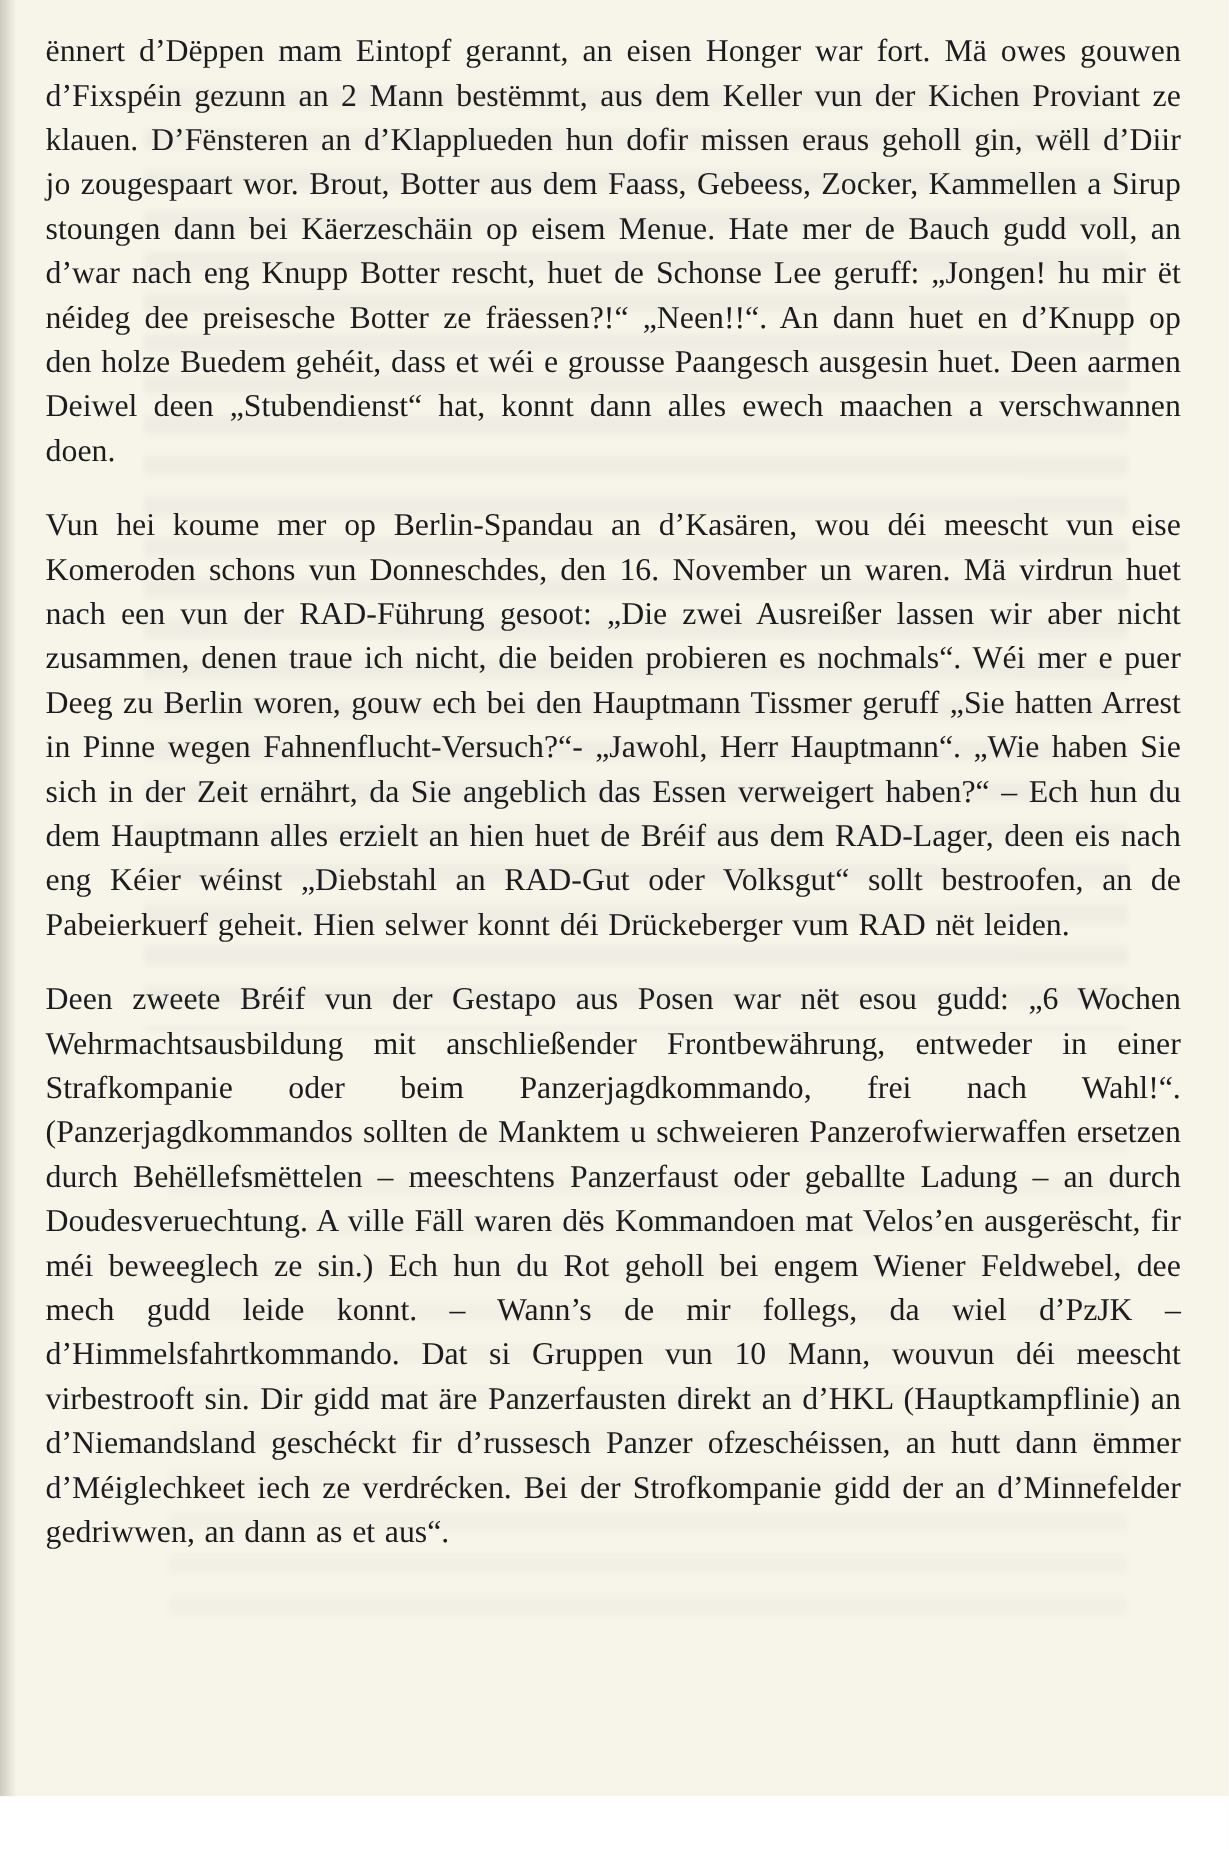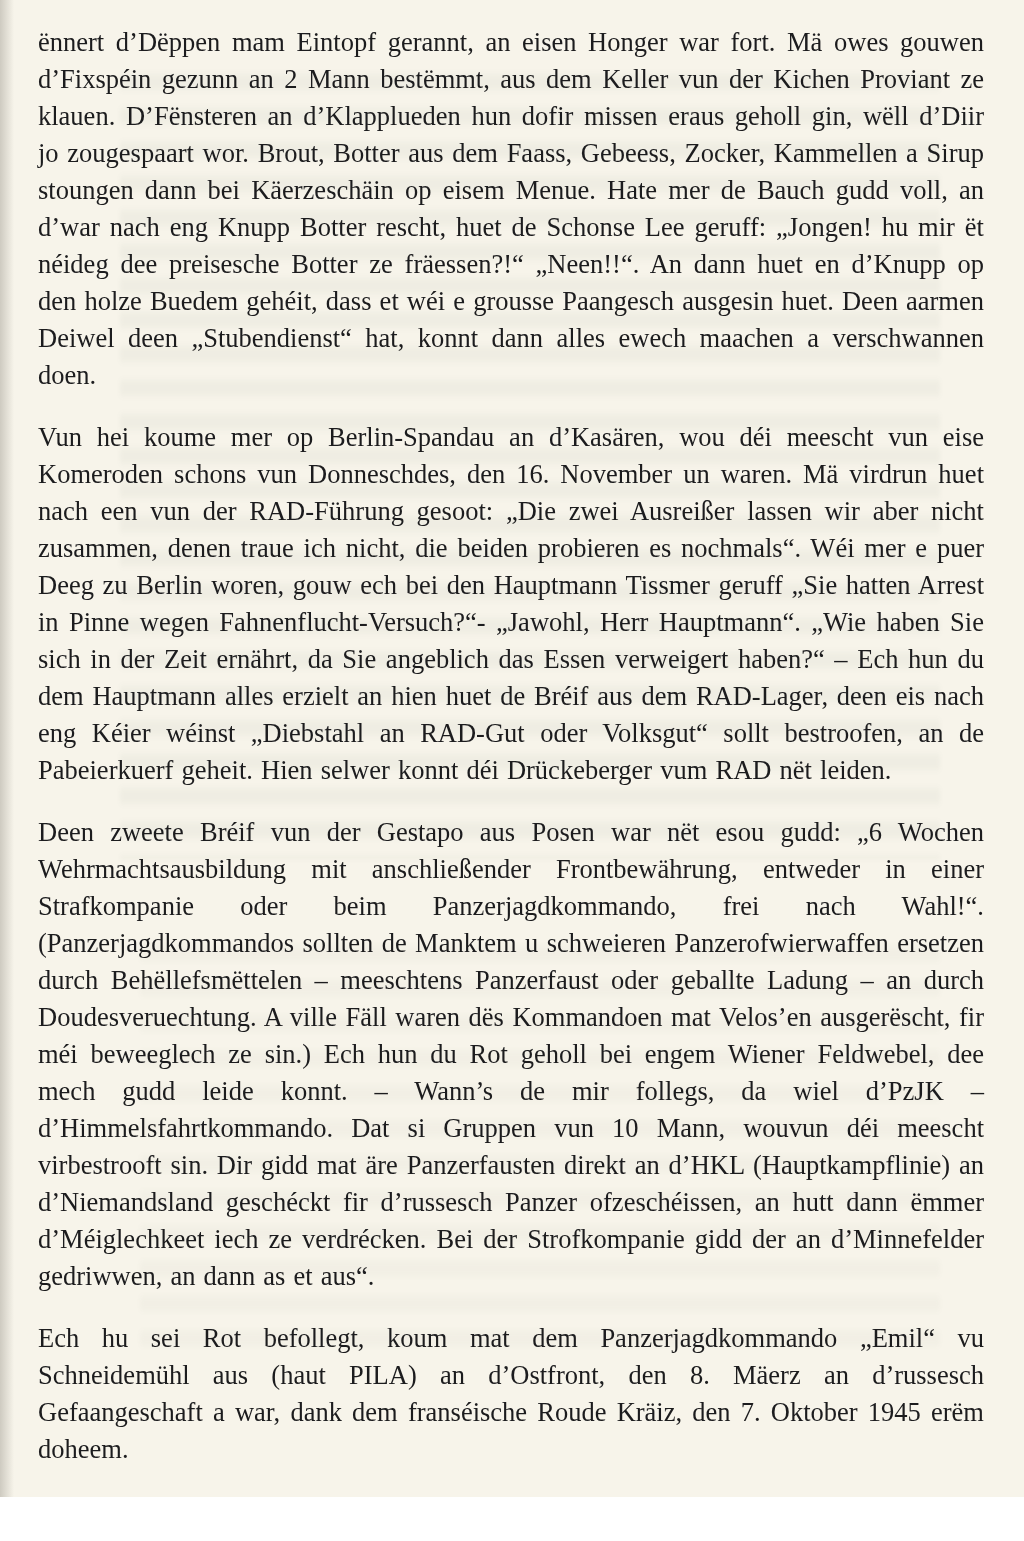--- a/index.html
+++ b/index.html
@@ -79,15 +79,14 @@
 
 <div class="page" style="background: rgb(247, 244, 234); color: rgb(28, 28, 30);">
   <div class="edge-shadow"></div>
   <div class="bleed bleed-upper"></div>
   <div class="bleed bleed-lower"></div>
 
   <main class="text-block">
     <p>ënnert d’Dëppen mam Eintopf gerannt, an eisen Honger war fort. Mä owes gouwen d’Fixspéin gezunn an 2 Mann bestëmmt, aus dem Keller vun der Kichen Proviant ze klauen. D’Fënsteren an d’Klapplueden hun dofir missen eraus geholl gin, wëll d’Diir jo zougespaart wor. Brout, Botter aus dem Faass, Gebeess, Zocker, Kammellen a Sirup stoungen dann bei Käerzeschäin op eisem Menue. Hate mer de Bauch gudd voll, an d’war nach eng Knupp Botter rescht, huet de Schonse Lee geruff: „Jongen! hu mir ët néideg dee preisesche Botter ze fräessen?!“ „Neen!!“. An dann huet en d’Knupp op den holze Buedem gehéit, dass et wéi e grousse Paangesch ausgesin huet. Deen aarmen Deiwel deen „Stubendienst“ hat, konnt dann alles ewech maachen a verschwannen doen.</p>
     <p>Vun hei koume mer op Berlin-Spandau an d’Kasären, wou déi meescht vun eise Komeroden schons vun Donneschdes, den 16. November un waren. Mä virdrun huet nach een vun der RAD-Führung gesoot: „Die zwei Ausreißer lassen wir aber nicht zusammen, denen traue ich nicht, die beiden probieren es nochmals“. Wéi mer e puer Deeg zu Berlin woren, gouw ech bei den Hauptmann Tissmer geruff „Sie hatten Arrest in Pinne wegen Fahnenflucht-Versuch?“- „Jawohl, Herr Hauptmann“. „Wie haben Sie sich in der Zeit ernährt, da Sie angeblich das Essen verweigert haben?“ – Ech hun du dem Hauptmann alles erzielt an hien huet de Bréif aus dem RAD-Lager, deen eis nach eng Kéier wéinst „Diebstahl an RAD-Gut oder Volksgut“ sollt bestroofen, an de Pabeierkuerf geheit. Hien selwer konnt déi Drückeberger vum RAD nët leiden.</p>
     <p>Deen zweete Bréif vun der Gestapo aus Posen war nët esou gudd: „6 Wochen Wehrmachtsausbildung mit anschließender Frontbewährung, entweder in einer Strafkompanie oder beim Panzerjagdkommando, frei nach Wahl!“. (Panzerjagdkommandos sollten de Manktem u schweieren Panzerofwierwaffen ersetzen durch Behëllefsmëttelen – meeschtens Panzerfaust oder geballte Ladung – an durch Doudesveruechtung. A ville Fäll waren dës Kommandoen mat Velos’en ausgerëscht, fir méi beweeglech ze sin.) Ech hun du Rot geholl bei engem Wiener Feldwebel, dee mech gudd leide konnt. – Wann’s de mir follegs, da wiel d’PzJK – d’Himmelsfahrtkommando. Dat si Gruppen vun 10 Mann, wouvun déi meescht virbestrooft sin. Dir gidd mat äre Panzerfausten direkt an d’HKL (Hauptkampflinie) an d’Niemandsland geschéckt fir d’russesch Panzer ofzeschéissen, an hutt dann ëmmer d’Méiglechkeet iech ze verdrécken. Bei der Strofkompanie gidd der an d’Minnefelder gedriwwen, an dann as et aus“.</p>
-    <p>Ech hu sei Rot befollegt, koum mat dem Panzerjagdkommando „Emil“ vu Schneidemühl aus (haut PILA) an d’Ostfront, den 8. Mäerz an d’russesch Gefaangeschaft a war, dank dem franséische Roude Kräiz, den 7. Oktober 1945 erëm doheem.</p>
   </main>
 </div>
 
 </body></html>

